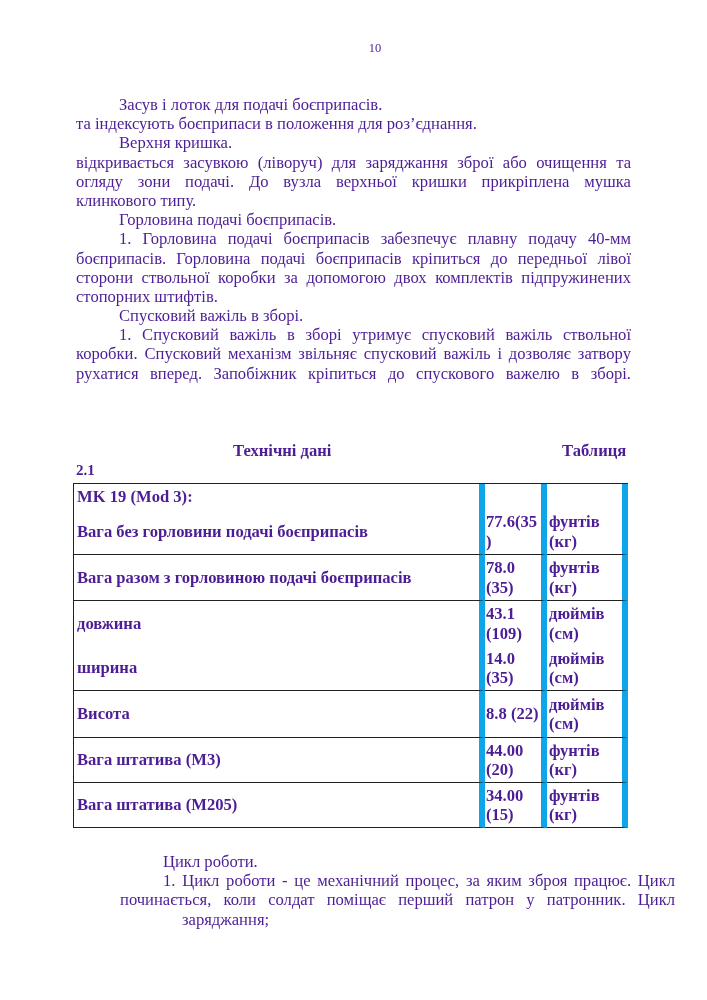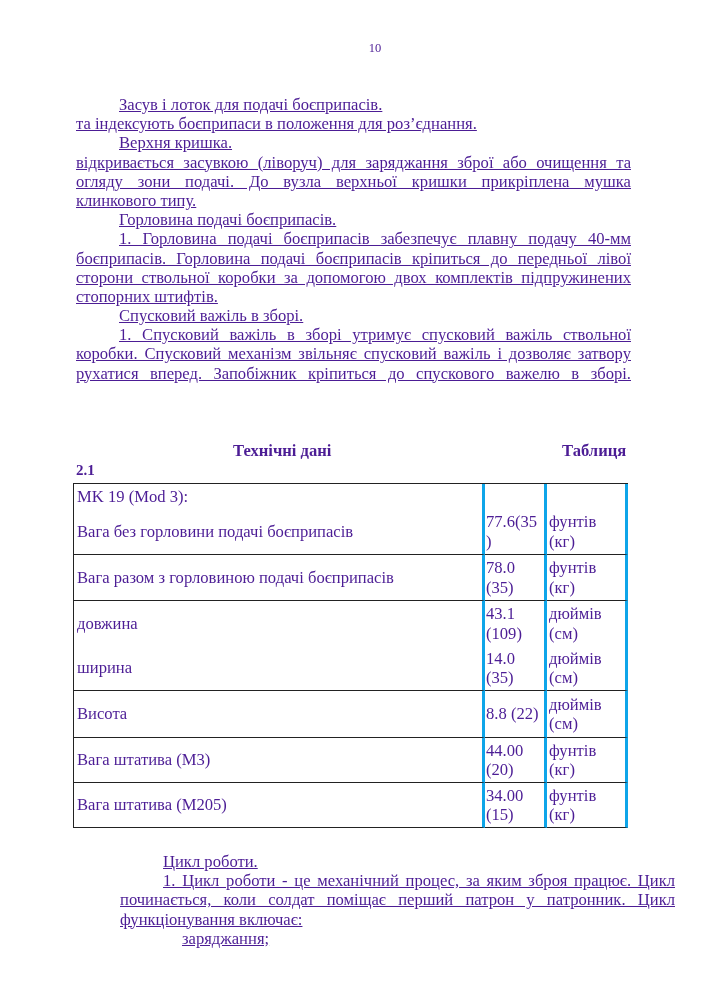--- a/index.html
+++ b/index.html
@@ -18,21 +18,20 @@
       top: 40px;
       width: 30px;
       text-align: center;
       font-size: 12.5px;
       line-height: 16px;
     }
     .block {
       position: absolute;
       left: 76px;
       width: 555px;
-      text-decoration: underline;
     }
     .ln {
       display: block;
       height: 19.2px;
       line-height: 19.2px;
       font-size: 16.6px;
       white-space: nowrap;
       text-align: left;
     }
     .j { text-align: justify; text-align-last: justify; }
@@ -63,27 +62,28 @@
       left: 73px;
       top: 483px;
       width: 555px;
       table-layout: fixed;
       border-collapse: separate;
       border-spacing: 0;
       border-top: 1px solid #222;
       font-size: 16.6px;
     }
     table.spec td {
-      border-right: 3px solid #0ea5e9;
+      border-right: 6px solid #0ea5e9;
       border-bottom: 1px solid #222;
       vertical-align: middle;
       line-height: 19.5px;
       padding: 0 1px 0 2px;
       white-space: nowrap;
       overflow: hidden;
+      font-weight: bold;
     }
     table.spec td:first-child {
       border-left: 1px solid #222;
       padding-left: 3px;
     }
     table.spec tr.nb td { border-bottom: none; }
     table.spec td.val { padding-left: 1px; }
     table.spec td.unit { padding-left: 2px; margin-left: 11px; }
     .cl { display: block; }
   </style>
@@ -216,17 +216,16 @@
           <span class="cl">(кг)</span>
         </td>
       </tr>
     </tbody>
   </table>
 
   <div class="block" style="top:852px;margin-left:44px;">
     <div class="ln ind">Цикл роботи.</div>
     <div class="ln ind j">1. Цикл роботи - це механічний процес, за яким зброя працює. Цикл</div>
     <div class="ln j">починається, коли солдат поміщає перший патрон у патронник. Цикл</div>
-    <div class="ln">функціонування включає:</div>
     <div class="ln ind2">заряджання;</div>
   </div>
 
 </div>
 
 </body></html>

